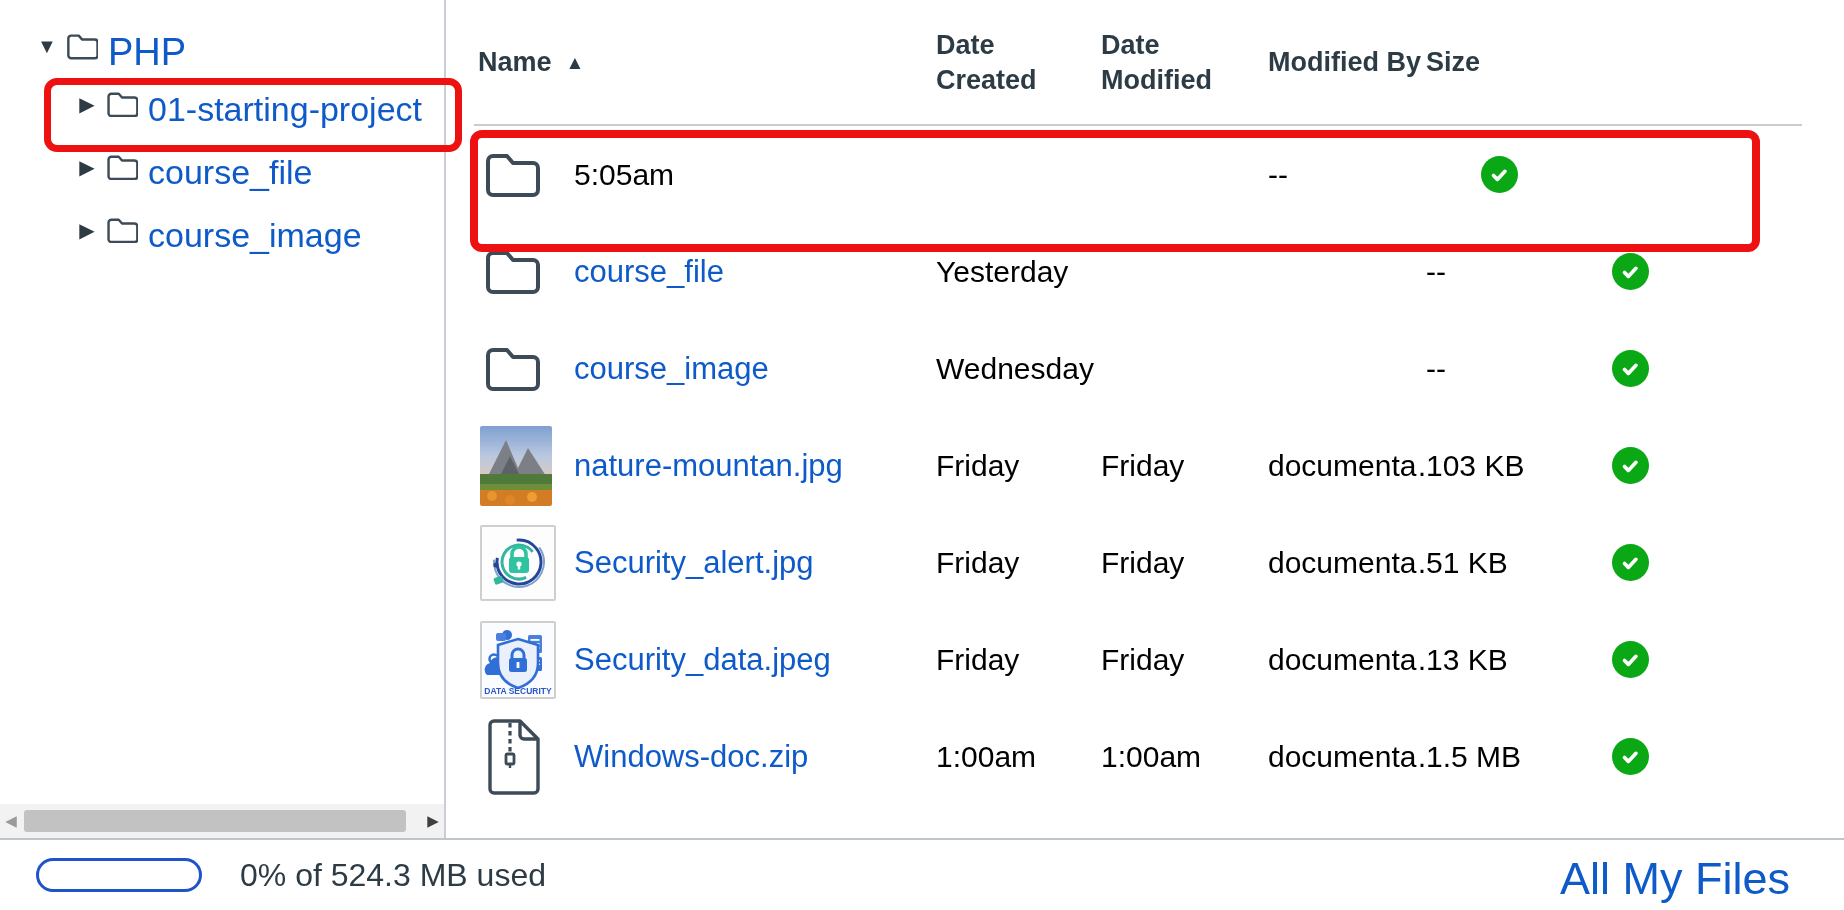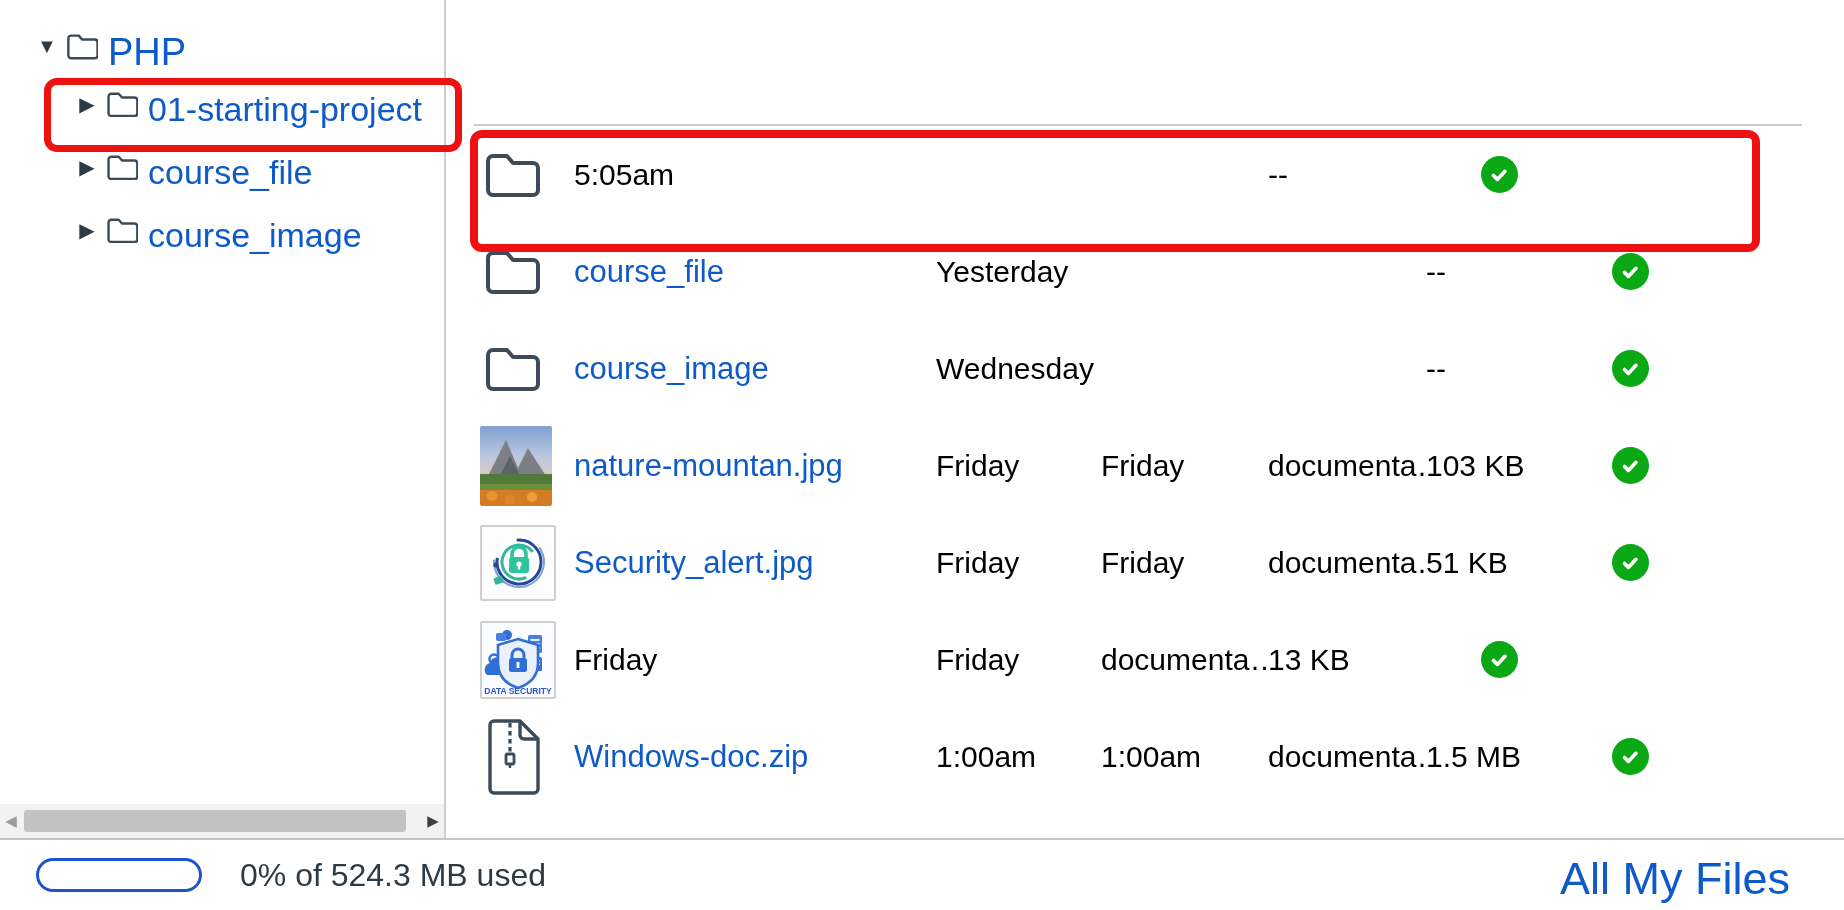--- a/index.html
+++ b/index.html
@@ -107,20 +107,35 @@
       <span class="hs-arrow hs-left">◀</span>
       <div class="hs-thumb"></div>
       <span class="hs-arrow hs-right">▶</span>
     </div>
   </aside>
 
   <div class="v-divider"></div>
 
   <main class="main">
 
+    <div class="thead">
+      <div class="th name-th">
+        <span>Name</span>
+        <span class="sort-arrow">▲</span>
+      </div>
+      <div class="th">
+          <span class="wrapcap">Date Created</span>
+        </div>
+      <div class="th">
+          <span class="wrapcap">Date Modified</span>
+        </div>
+      <div class="th th-nowrap">Modified By</div>
+      <div class="th">Size</div>
+      <div class="th"></div>
+    </div>
     <div class="head-rule"></div>
 
     <div class="rows">
 
       <div class="row">
         <div class="icon-cell">
           <svg width="58" height="50" viewBox="0 0 58 50" style="margin-left:6px;">
             <path d="M4 11 a5 5 0 0 1 5-5 h14 l6 7 h20 a5 5 0 0 1 5 5 v22 a5 5 0 0 1 -5 5 h-40 a5 5 0 0 1 -5-5 z" fill="none" stroke="#3C4B57" stroke-width="4" stroke-linejoin="round"></path>
           </svg>
         </div>
@@ -256,20 +271,21 @@
               <rect x="14" y="10" width="10" height="8" rx="2" fill="#4a7fe0"></rect>
             <circle cx="12" cy="36" r="4.5" fill="none" stroke="#2f6fd6" stroke-width="2.5"></circle>
             <path d="M5 52 a7 7 0 0 1 3-12 a8 8 0 0 1 15-1 a6 6 0 0 1 2 13 z" fill="#2f6fd6"></path>
             <path d="M36 16 L56 22 V40 C56 54 48 61 36 65 C24 61 16 54 16 40 V22 Z" fill="#eaf1fd" stroke="#2f6fd6" stroke-width="2.6"></path>
             <path d="M30 36 v-4 a6 6 0 0 1 12 0 v4" fill="none" stroke="#2f6fd6" stroke-width="3"></path>
             <rect x="27" y="35" width="18" height="14" rx="2.5" fill="#2f6fd6"></rect>
             <rect x="34.6" y="39" width="2.8" height="6" fill="#fff"></rect>
             <text x="36" y="71" text-anchor="middle" font-size="8.5" font-weight="bold" fill="#2a58c9" font-family="Liberation Sans, sans-serif">DATA SECURITY</text>
           </svg>
         </div>
+        <a class="name-link">Security_data.jpeg</a>
         <div class="cell">Friday</div>
         <div class="cell">Friday</div>
         <div class="cell modby">documenta…</div>
         <div class="cell">13 KB</div>
         <div class="pub-cell">
           <span class="check">
             <svg width="22" height="22" viewBox="0 0 24 24">
                 <path d="M6 12.5 l4.2 4.3 L18.5 8" fill="none" stroke="#fff" stroke-width="4" stroke-linecap="round" stroke-linejoin="round"></path>
               </svg>
           </span>

